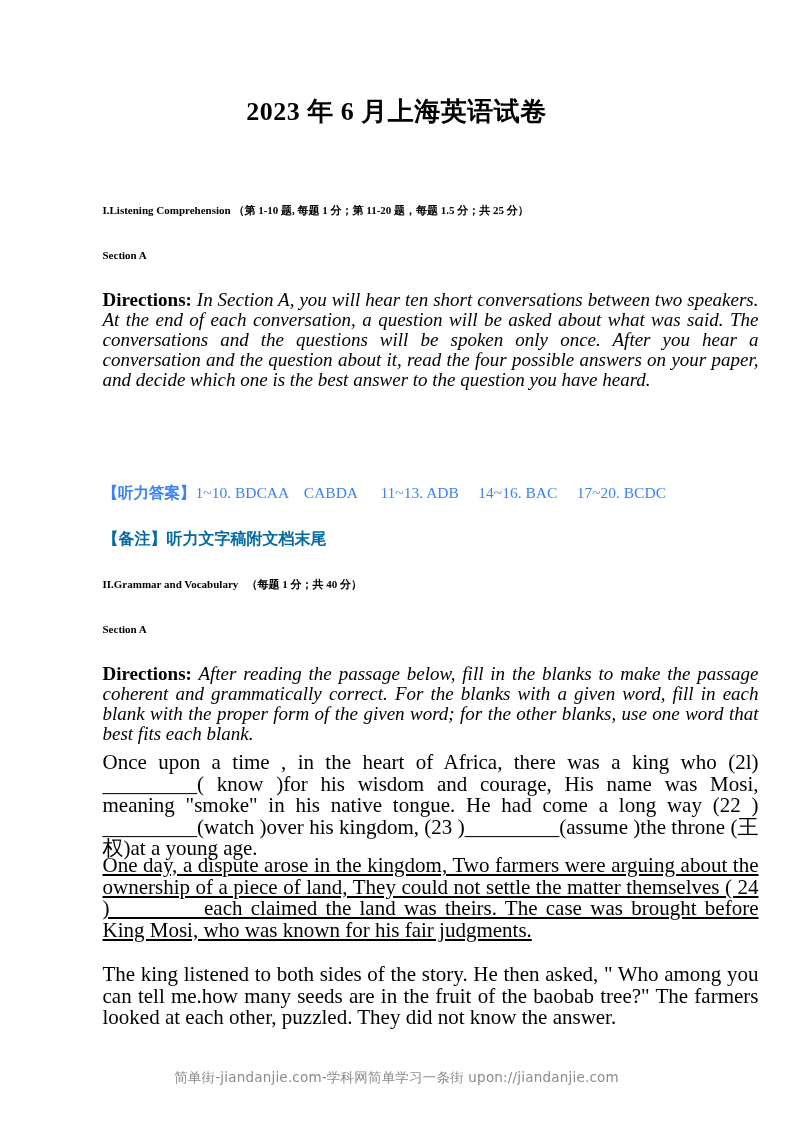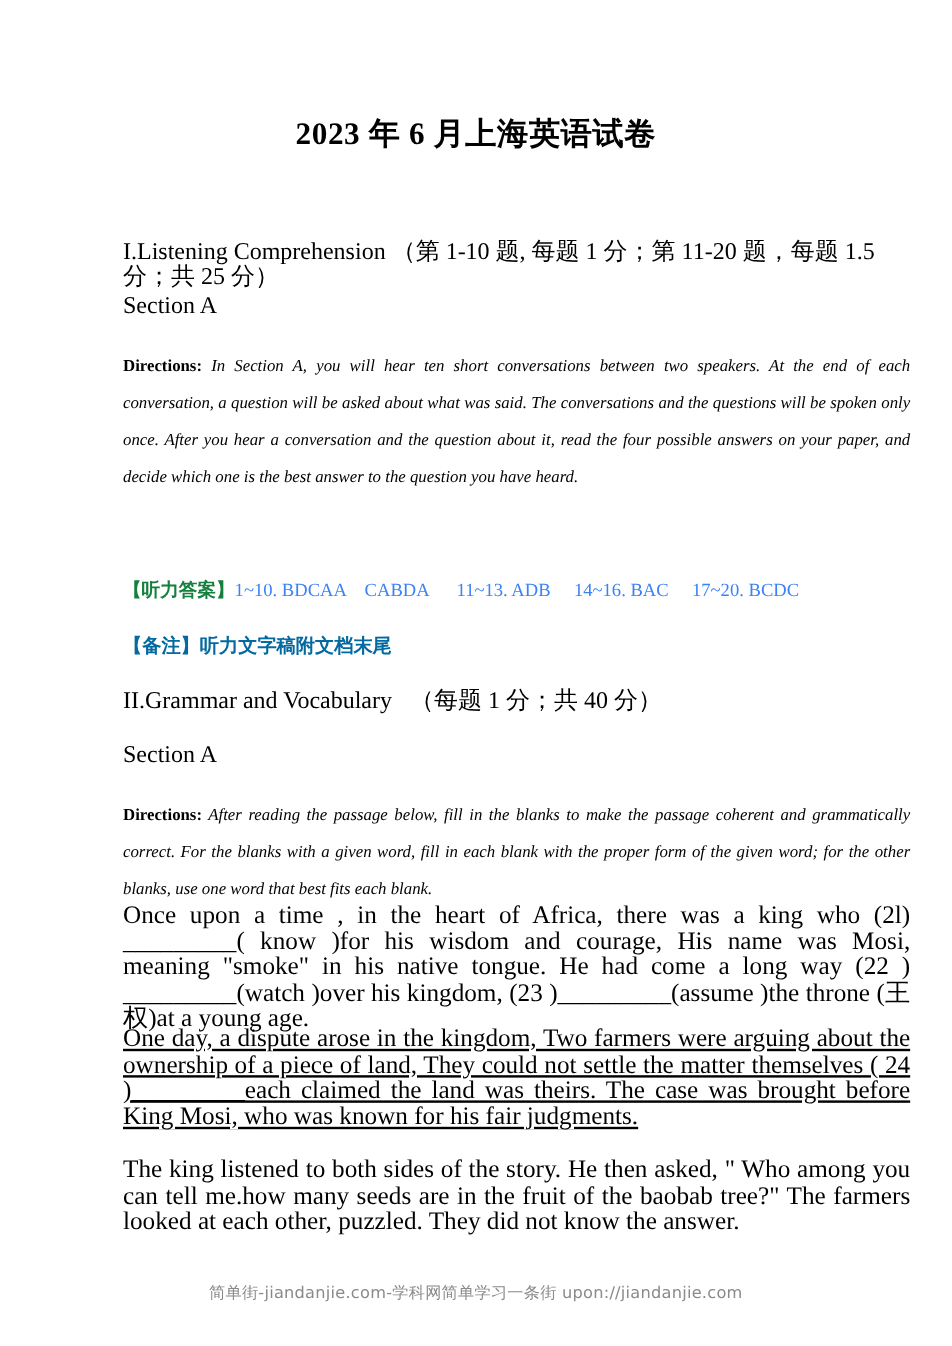--- a/index.html
+++ b/index.html
@@ -35,30 +35,30 @@
     line-height: 36px;
     letter-spacing: 0.5px;
     margin: 0;
     padding-top: 94px;
   }
   .doc-title .title-line {
     display: block;
     white-space: pre;
   }
   .heading {
-    font-weight: normal;
-    font-size: 20px;
+    font-weight: bold;
+    font-size: 11px;
     line-height: 21px;
     margin: 0;
     white-space: pre-wrap;
   }
   .directions {
     font-style: italic;
-    font-size: 14px;
-    line-height: 31px;
+    font-size: 19px;
+    line-height: 20px;
     text-align: justify;
     margin: 0;
   }
   .directions .dir-label {
     font-style: normal;
     font-weight: bold;
   }
   .passage {
     font-size: 21px;
     line-height: 21.5px;
@@ -68,21 +68,21 @@
 
   
   .answer-line {
     font-size: 15.5px;
     line-height: 21px;
     font-weight: bold;
     white-space: pre;
     margin: 0;
   }
   .answer-line .tag {
-    color: #15803d;
+    color: #3b82f6;
   }
   .answer-line .ans {
     color: #3b82f6;
     font-weight: normal;
   }
   .note-line {
     font-size: 16px;
     line-height: 21px;
     font-weight: bold;
     color: #0369a1;

